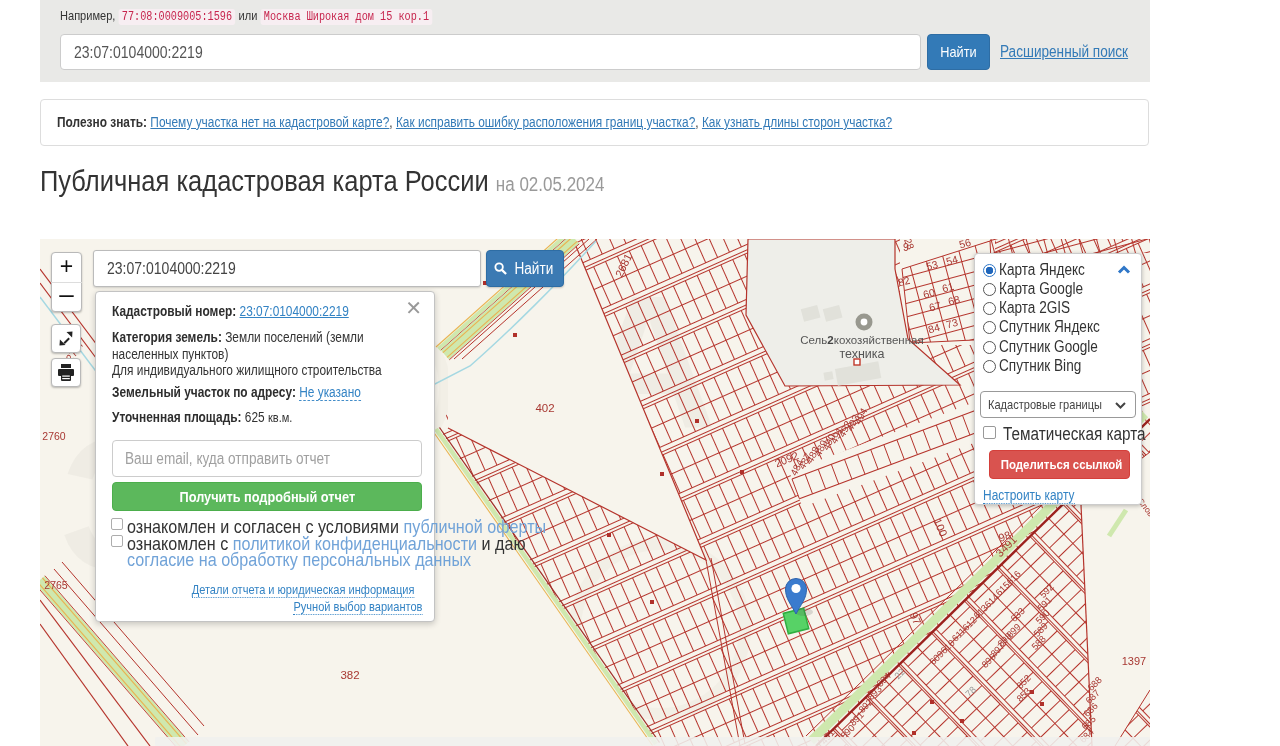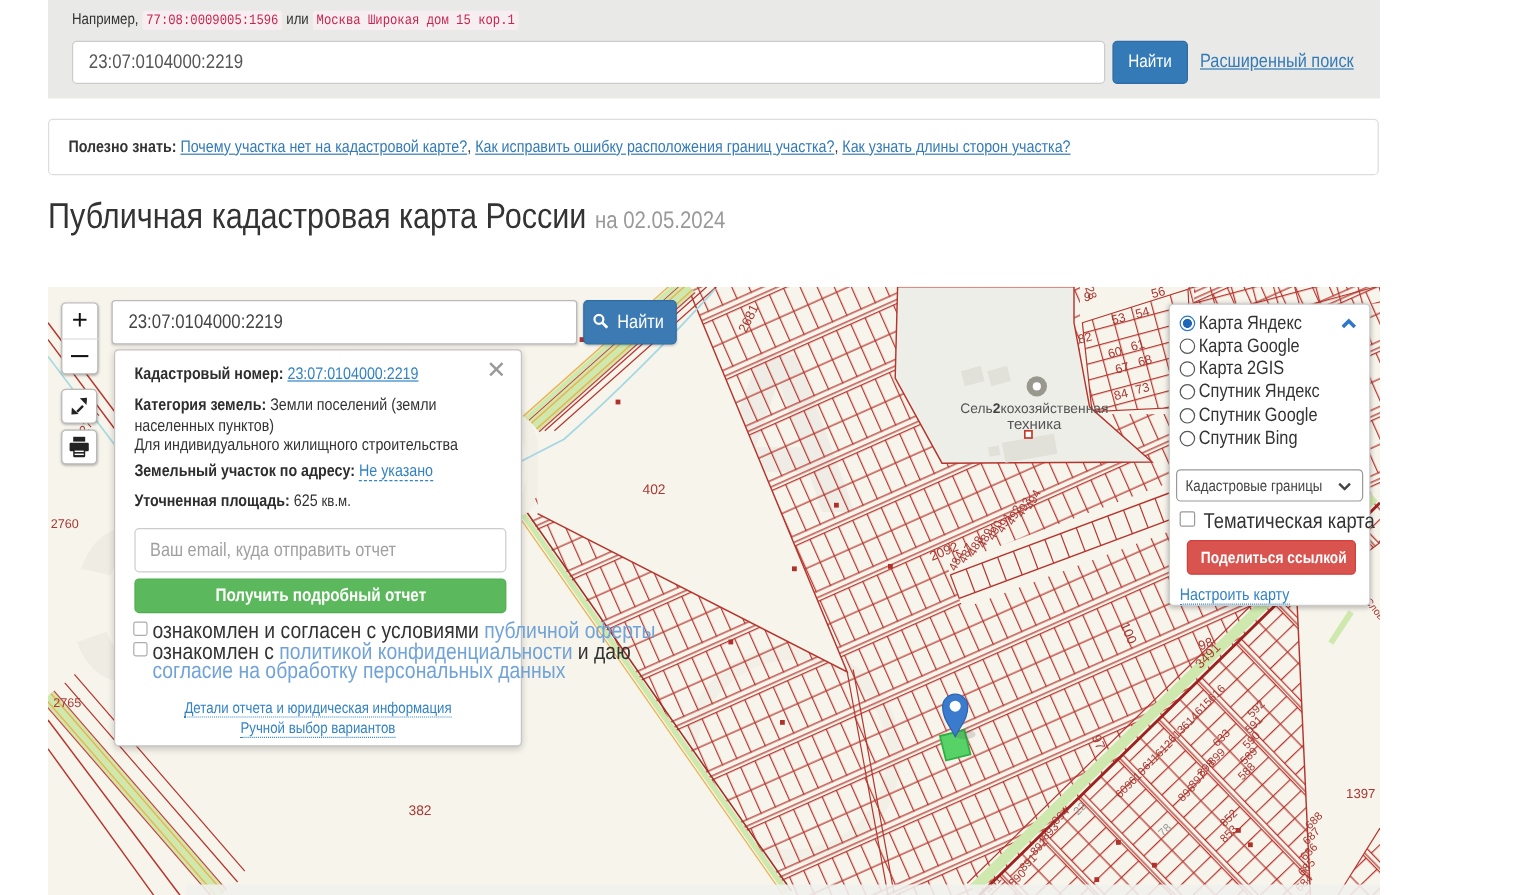--- a/index.html
+++ b/index.html
@@ -39,21 +39,21 @@
 #popup b{color:#2e2e2e}
 #popup a{color:#3383c4;text-decoration:underline}
 #popup a.dot{text-decoration:none;border-bottom:1px dashed #3383c4}
 #pclose{position:absolute;right:12px;top:4px;color:#999;font-size:20px;font-weight:normal}
 #pemail{position:absolute;left:16px;top:148px;width:310px;height:37px;border:1px solid #ccc;border-radius:4px;color:#a0a0a0;font-size:16px;line-height:35px;padding-left:12px}
 #pemail span,#pgreen span{display:inline-block;transform:scaleX(.85);transform-origin:0 50%;white-space:nowrap}
 #pgreen{position:absolute;left:16px;top:190px;width:310px;height:29px;background:#5cb85c;border:1px solid #4cae4c;border-radius:4px;color:#fff;font-size:15px;font-weight:bold;text-align:center;line-height:27px}
 .cb{position:absolute;width:12px;height:12px;background:#fff;border:1px solid #adadad;border-radius:2px}
 .cbl{position:absolute;font-size:19px;color:#333;white-space:nowrap}
 .cbl a{color:#71a3d8 !important;text-decoration:none !important}
-.plink{position:absolute;width:100%;text-align:center;font-size:13px}
+.plink{position:absolute;width:100%;text-align:right;font-size:13px}
 .plink span{display:inline-block;transform:scaleX(.85);transform-origin:50% 50%;white-space:nowrap}
 .plink span{color:#3383c4;border-bottom:1px dotted #3383c4}
 
 #rpanel{left:974px;top:253px;width:168px;height:252px;background:#fff;border:1px solid #ccc;border-radius:4px;box-shadow:0 1px 4px rgba(0,0,0,.25)}
 .rrow{position:absolute;left:8px;white-space:nowrap;font-size:16px;color:#333}
 .rrow .sx{margin-left:1px}
 .radio{display:inline-block;width:13px;height:13px;border:1.5px solid #555;border-radius:50%;vertical-align:-2px;margin-right:2px;background:#fff}
 .radio.sel{border-color:#2f77c8;background:radial-gradient(circle,#1f66bb 0 3.5px,#fff 4px)}
 #rsel{position:absolute;left:5px;top:137px;width:156px;height:27px;border:1px solid #999;border-radius:4px;background:#fff;font-size:13px;color:#444;line-height:25px;padding-left:7px}
 #rcb{position:absolute;left:8px;top:172px;width:13px;height:13px;border:1px solid #999;border-radius:2px;background:#fff}

